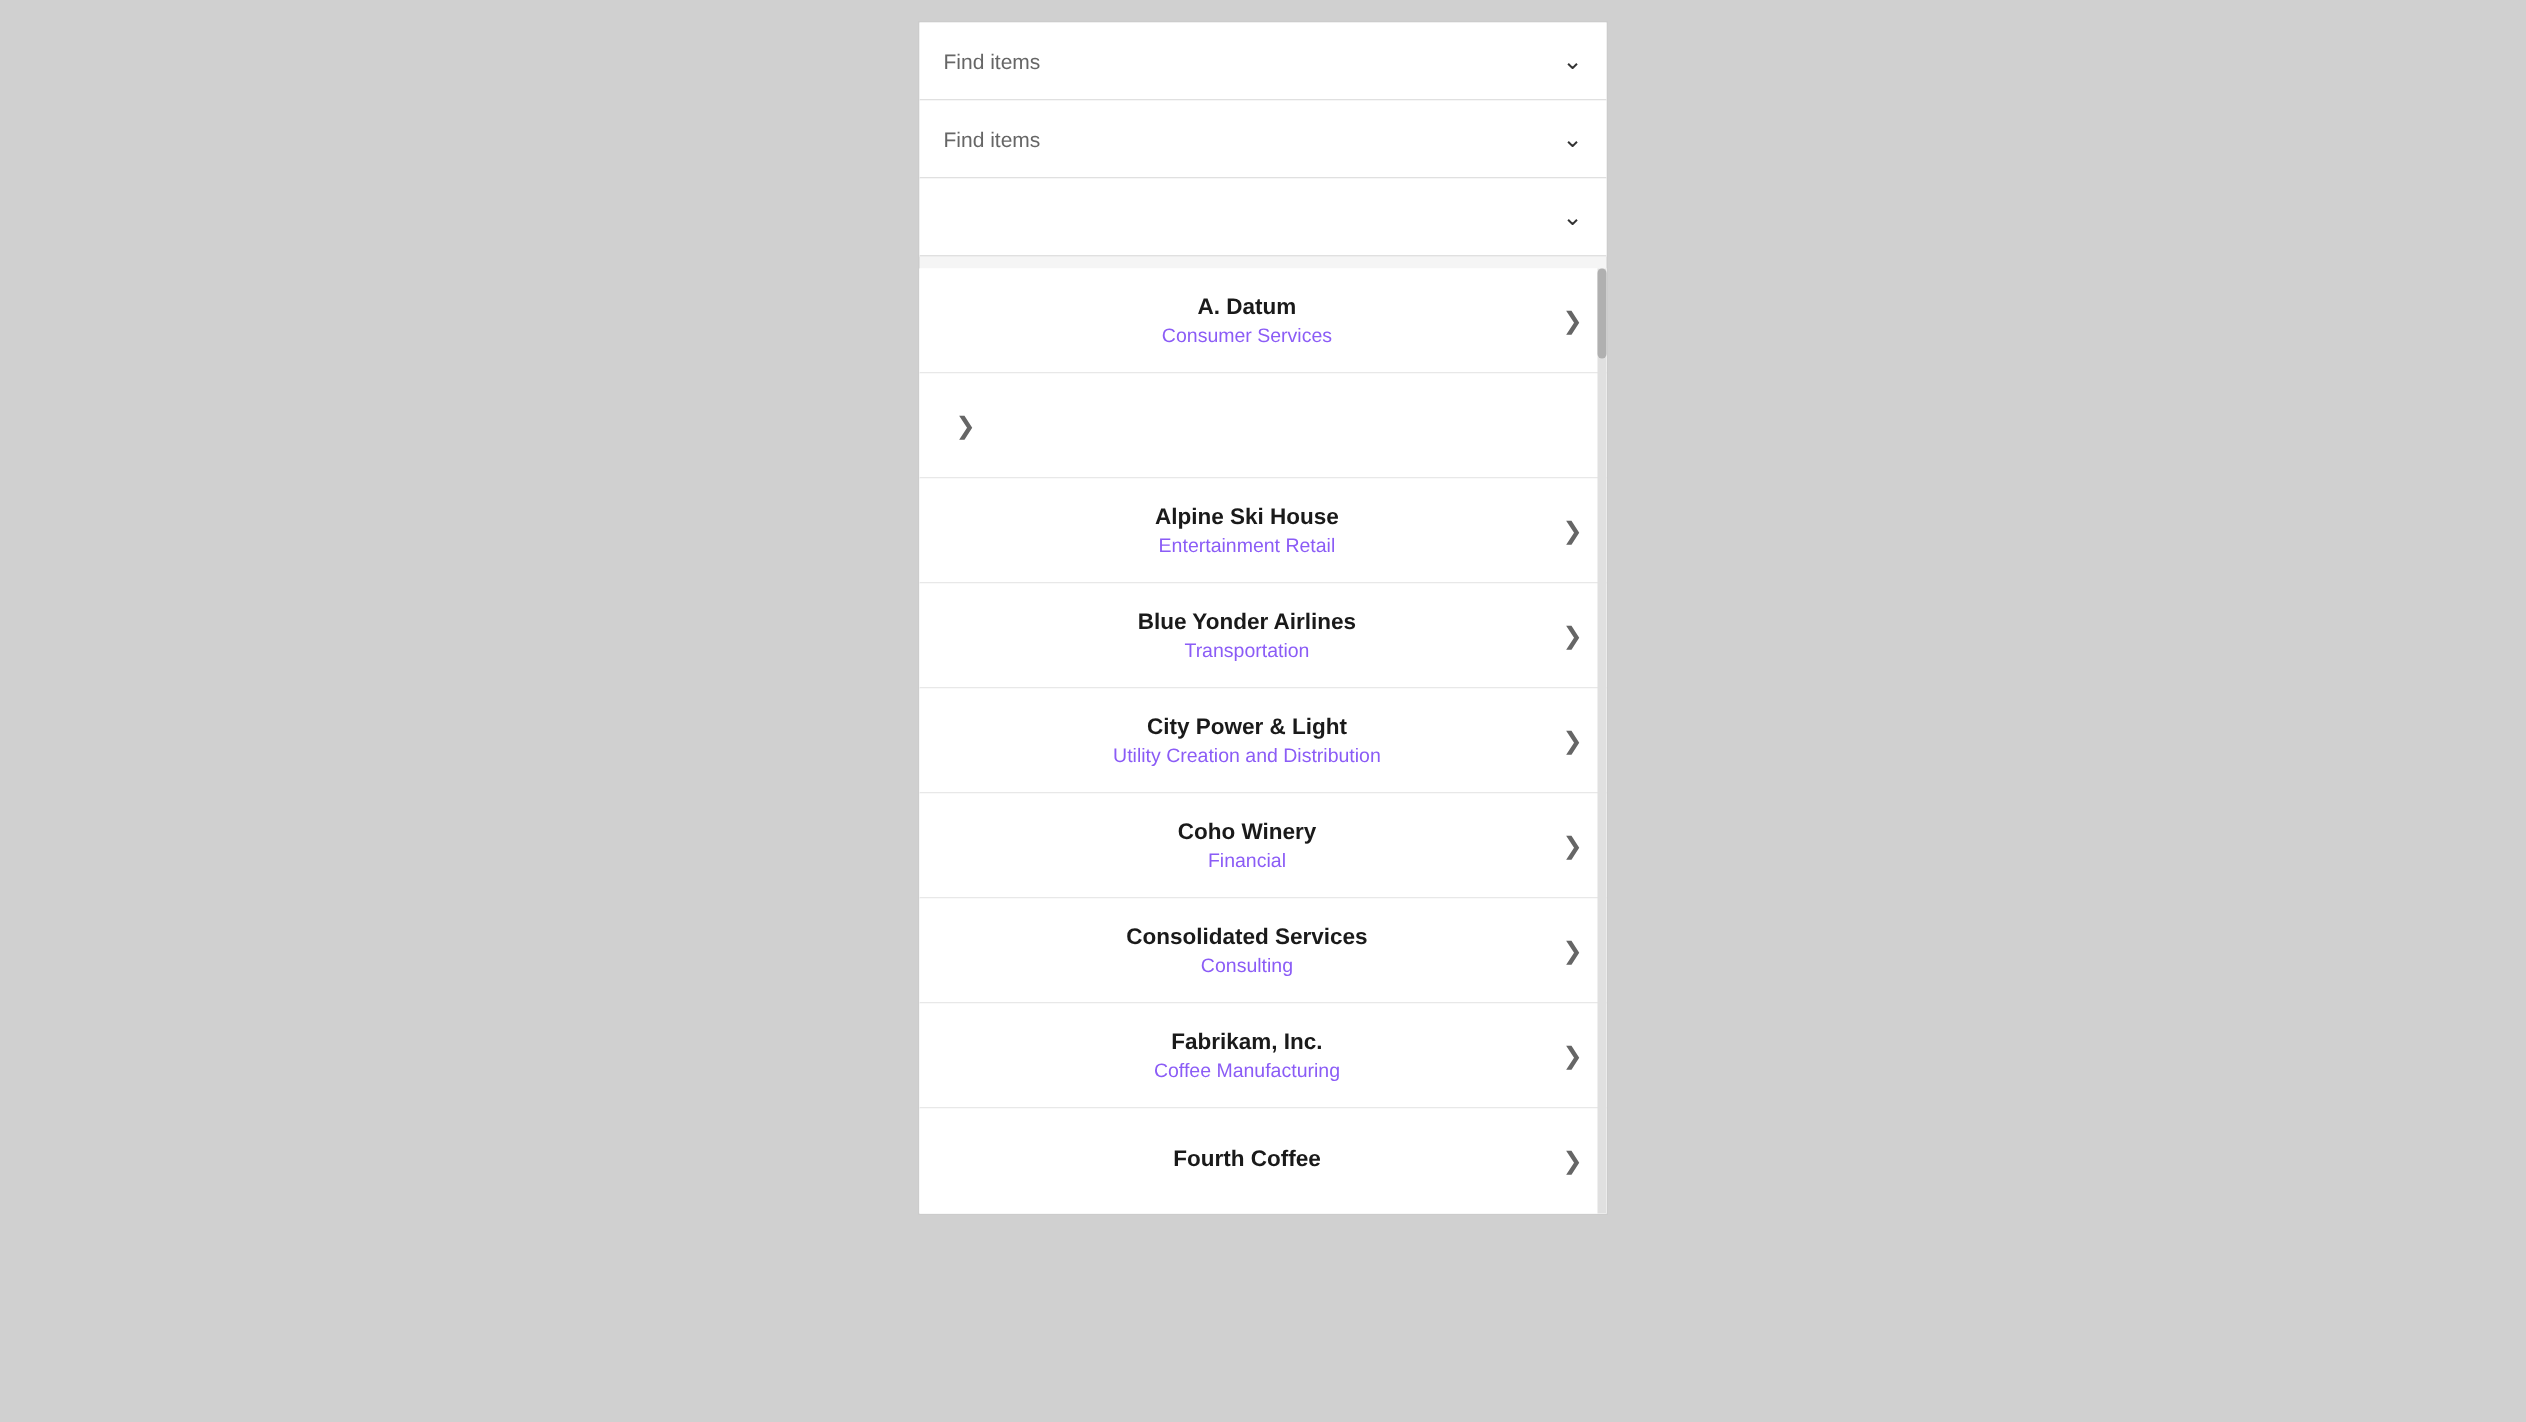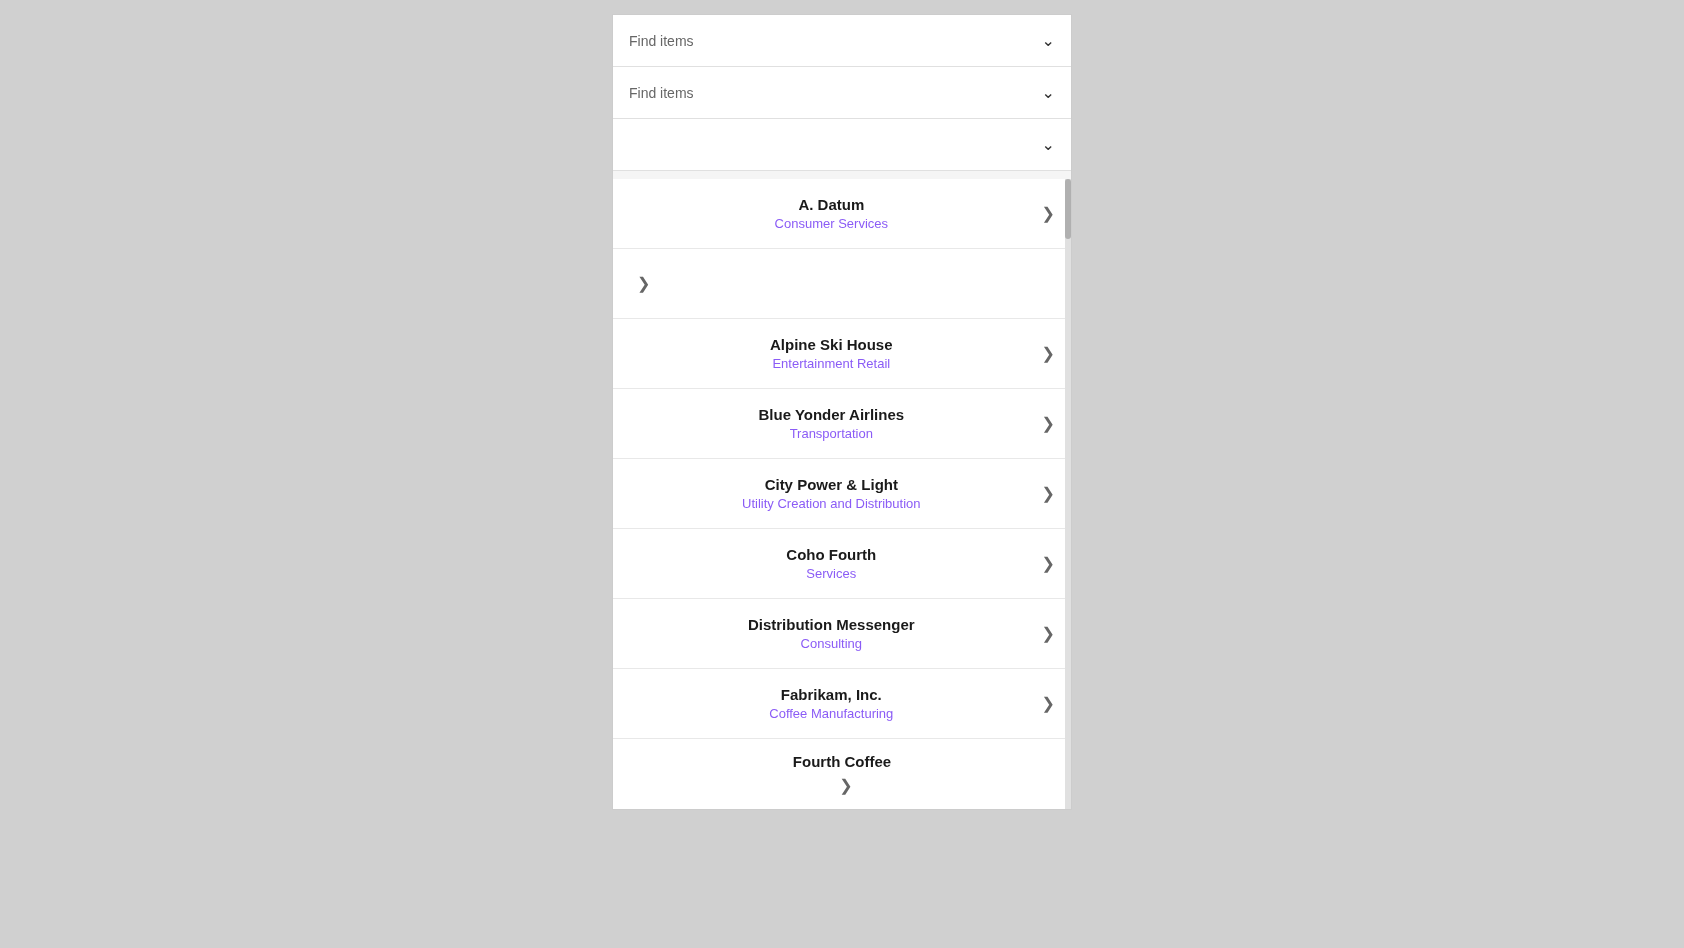--- a/index.html
+++ b/index.html
@@ -165,43 +165,43 @@
     <div class="list-item">
       <div class="list-item-content">
         <div class="list-item-title">City Power &amp; Light</div>
         <div class="list-item-subtitle">Utility Creation and Distribution</div>
       </div>
       <span class="chevron-right">❯</span>
     </div>
 
     <div class="list-item">
       <div class="list-item-content">
-        <div class="list-item-title">Coho Fourth</div>
-        <div class="list-item-subtitle">Services</div>
-      </div>
-      <span class="chevron-right">❯</span>
-    </div>
-
-    <div class="list-item">
-      <div class="list-item-content">
-        <div class="list-item-title">Distribution Messenger</div>
+        <div class="list-item-title">Coho Winery</div>
+        <div class="list-item-subtitle">Financial</div>
+      </div>
+      <span class="chevron-right">❯</span>
+    </div>
+
+    <div class="list-item">
+      <div class="list-item-content">
+        <div class="list-item-title">Consolidated Services</div>
         <div class="list-item-subtitle">Consulting</div>
       </div>
       <span class="chevron-right">❯</span>
     </div>
 
     <div class="list-item">
       <div class="list-item-content">
         <div class="list-item-title">Fabrikam, Inc.</div>
         <div class="list-item-subtitle">Coffee Manufacturing</div>
       </div>
       <span class="chevron-right">❯</span>
     </div>
 
-    <div class="list-item" style="border-bottom: none; overflow: hidden; position: relative; flex-direction: column;">
+    <div class="list-item" style="border-bottom: none; overflow: hidden; position: relative;">
       <div class="list-item-content">
         <div class="list-item-title">Fourth Coffee</div>
       </div>
       <span class="chevron-right">❯</span>
     </div>
 
     <div class="scroll-track">
       <div class="scroll-thumb"></div>
     </div>
   </div>

